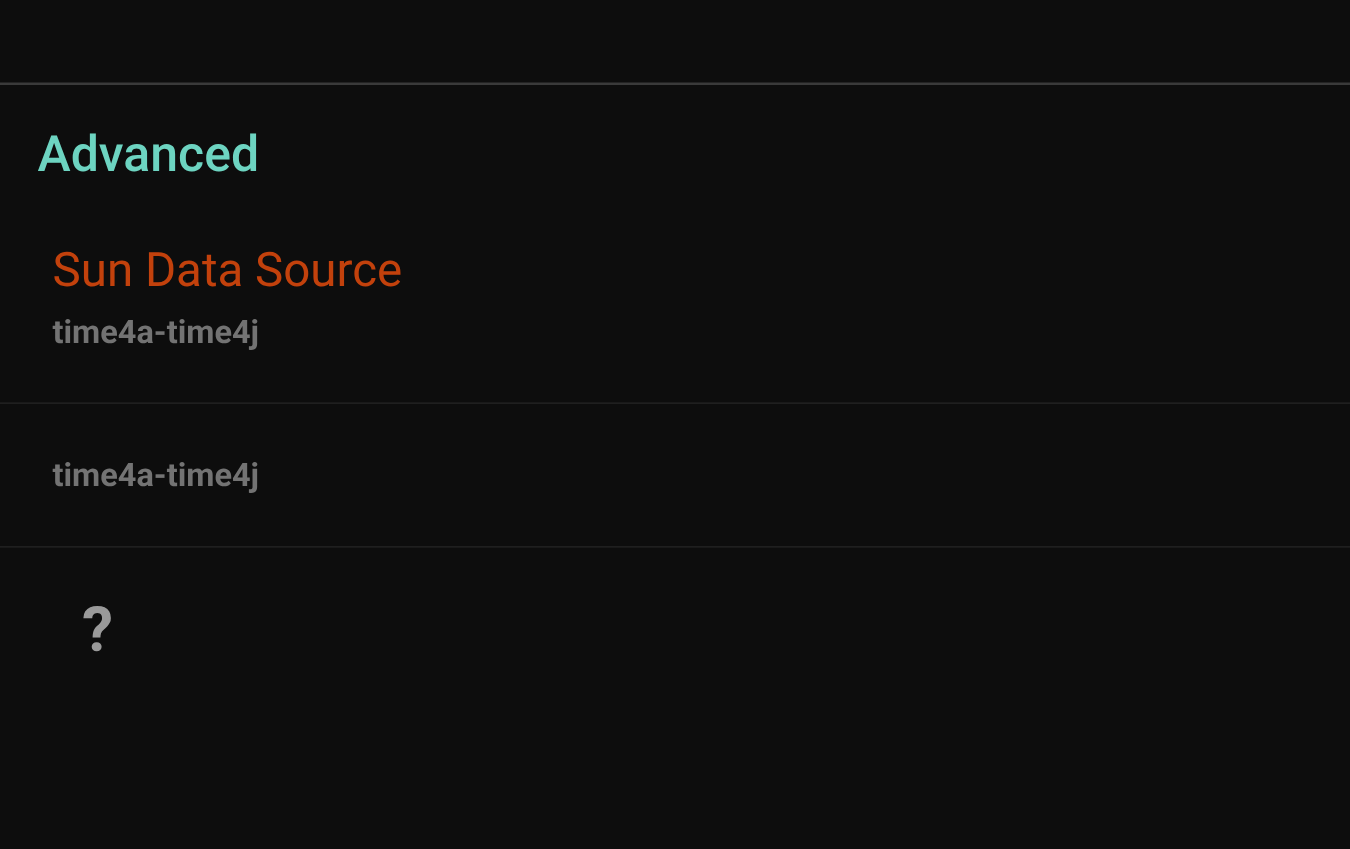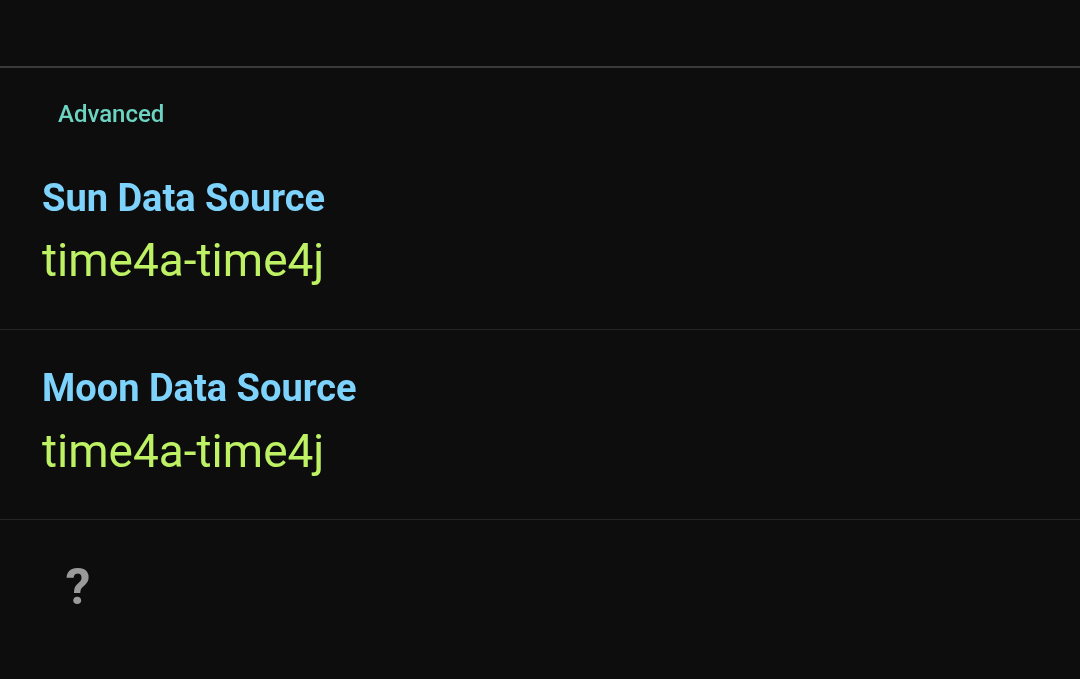--- a/index.html
+++ b/index.html
@@ -13,39 +13,39 @@
       width: 1080px;
       height: 679px;
       overflow: hidden;
     }
     .top-spacer {
       height: 68px;
       border-bottom: 2px solid #3a3a3a;
     }
     .section-header {
       color: #6dd4c1;
-      font-size: 24px;
+      font-size: 40px;
       font-weight: 500;
-      padding: 32px 42px 12px 58px;
+      padding: 32px 42px 12px 30px;
     }
     .setting-item {
       padding: 34px 42px 38px 42px;
       border-bottom: 1px solid #262626;
       cursor: pointer;
     }
     .setting-title {
-      color: #7dd3fc;
+      color: #c2410c;
       font-size: 38px;
-      font-weight: 700;
+      font-weight: 400;
       line-height: 1.3;
     }
     .setting-subtitle {
-      color: #bef264;
-      font-size: 46px;
-      font-weight: 400;
+      color: #737373;
+      font-size: 26px;
+      font-weight: 700;
       margin-top: 8px;
       line-height: 1.3;
     }
     .info-item {
       padding: 38px 42px 38px 42px;
       display: flex;
       align-items: center;
       cursor: pointer;
     }
     .help-icon {
@@ -69,19 +69,18 @@
 <div class="top-spacer"></div>
 
 <div class="section-header">Advanced</div>
 
 <div class="setting-item">
   <div class="setting-title">Sun Data Source</div>
   <div class="setting-subtitle">time4a-time4j</div>
 </div>
 
 <div class="setting-item">
-  <div class="setting-title">Moon Data Source</div>
   <div class="setting-subtitle">time4a-time4j</div>
 </div>
 
 <div class="info-item">
   <span class="help-icon">?</span>
 </div>
 
 </body></html>

